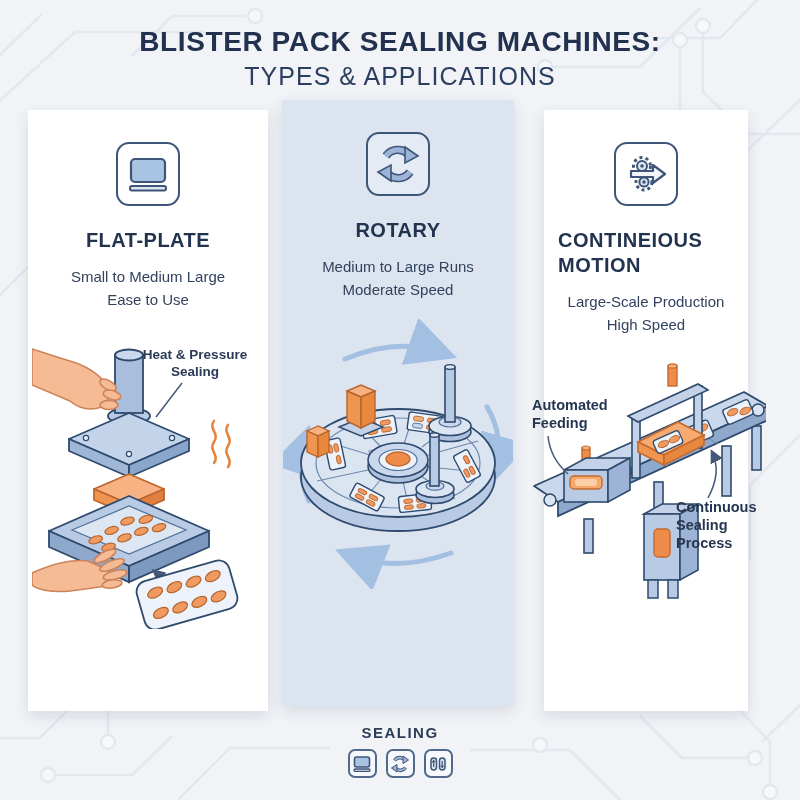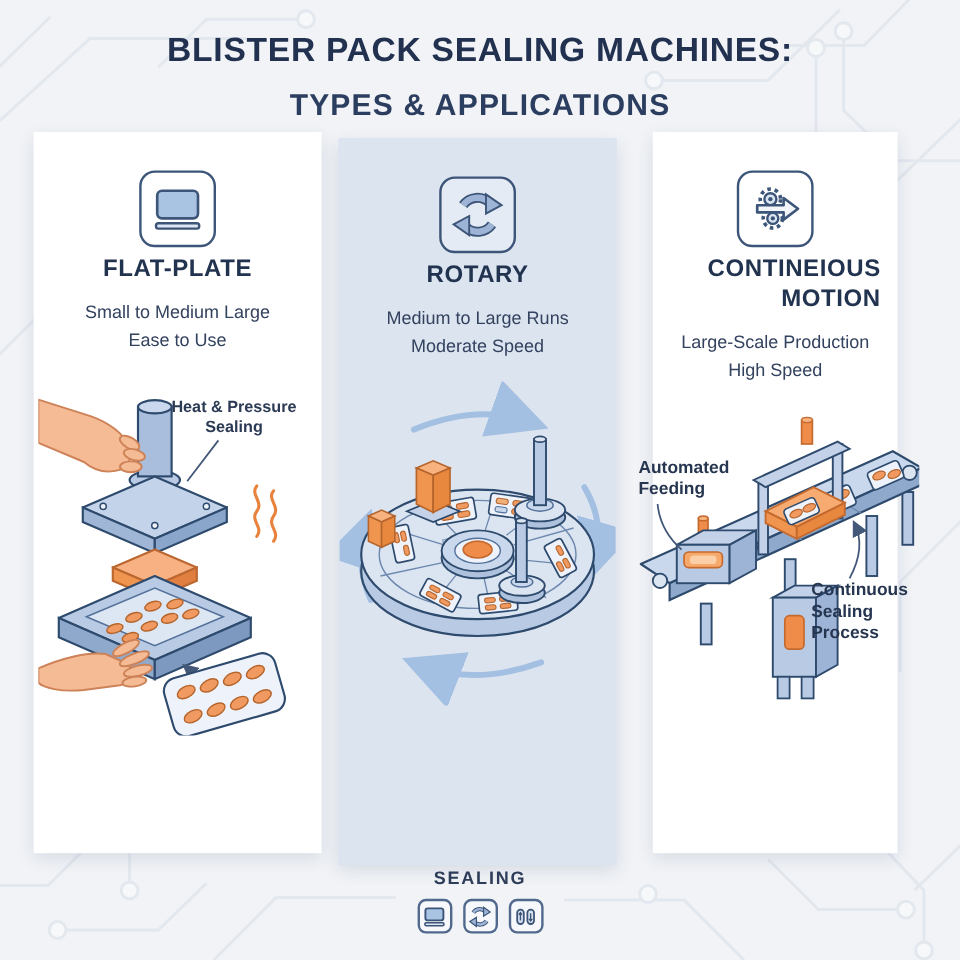--- a/index.html
+++ b/index.html
@@ -8,41 +8,41 @@
     position:relative; width:800px; height:800px; overflow:hidden;
     background:#f1f3f6;
     font-family:"Liberation Sans", sans-serif;
     color:#223250;
   }
   .circuit-bg { position:absolute; inset:0; z-index:0; }
   .content { position:absolute; inset:0; z-index:1; }
 
   .header { position:absolute; top:26px; left:0; width:800px; text-align:center; }
   .header h1 { font-size:28px; font-weight:bold; letter-spacing:.6px; color:#21314f; }
-  .header h2 { font-size:25px; font-weight:bold; letter-spacing:1px; color:#2c3e5f; margin-top:16px; }
+  .header h2 { font-size:25px; font-weight:normal; letter-spacing:1px; color:#2c3e5f; margin-top:4px; }
 
   .card {
     position:absolute; top:110px; height:601px; background:#ffffff;
     box-shadow:0 5px 14px rgba(50,70,110,.14);
     display:flex; flex-direction:column; align-items:center;
   }
-  .card.alt { background:#dce4f0; top:115px; height:606px; }
+  .card.alt { background:#dce4f0; top:100px; height:606px; }
   .card1 { left:28px;  width:240px; }
   .card2 { left:282px; width:232px; }
   .card3 { left:544px; width:204px; }
 
   .type-icon {
     margin-top:32px; width:64px; height:64px;
     border:2.5px solid #3c5578; border-radius:13px;
     display:flex; align-items:center; justify-content:center;
     background:rgba(255,255,255,.25);
   }
   .card-title {
-    margin-top:6px; font-size:20px; font-weight:bold; letter-spacing:.5px;
-    color:#22334f; text-align:right; line-height:1.25; padding:0 14px;
+    margin-top:22px; font-size:20px; font-weight:bold; letter-spacing:.5px;
+    color:#22334f; text-align:left; line-height:1.25; padding:0 14px;
   }
   .card-desc { margin-top:13px; font-size:15px; color:#33425e; text-align:center; line-height:1.5; }
   .illus { margin-top:18px; }
 
   .legend { position:absolute; left:0; top:724px; width:800px; text-align:center; }
   .legend-title { font-size:15px; letter-spacing:1.5px; color:#2c3c59; font-weight:bold; }
   .legend-row { margin-top:8px; display:flex; justify-content:center; gap:9px; }
   .legend-chip {
     width:29px; height:29px; border:2px solid #51698c; border-radius:7px;
     background:#f6f8fb; display:flex; align-items:center; justify-content:center;

